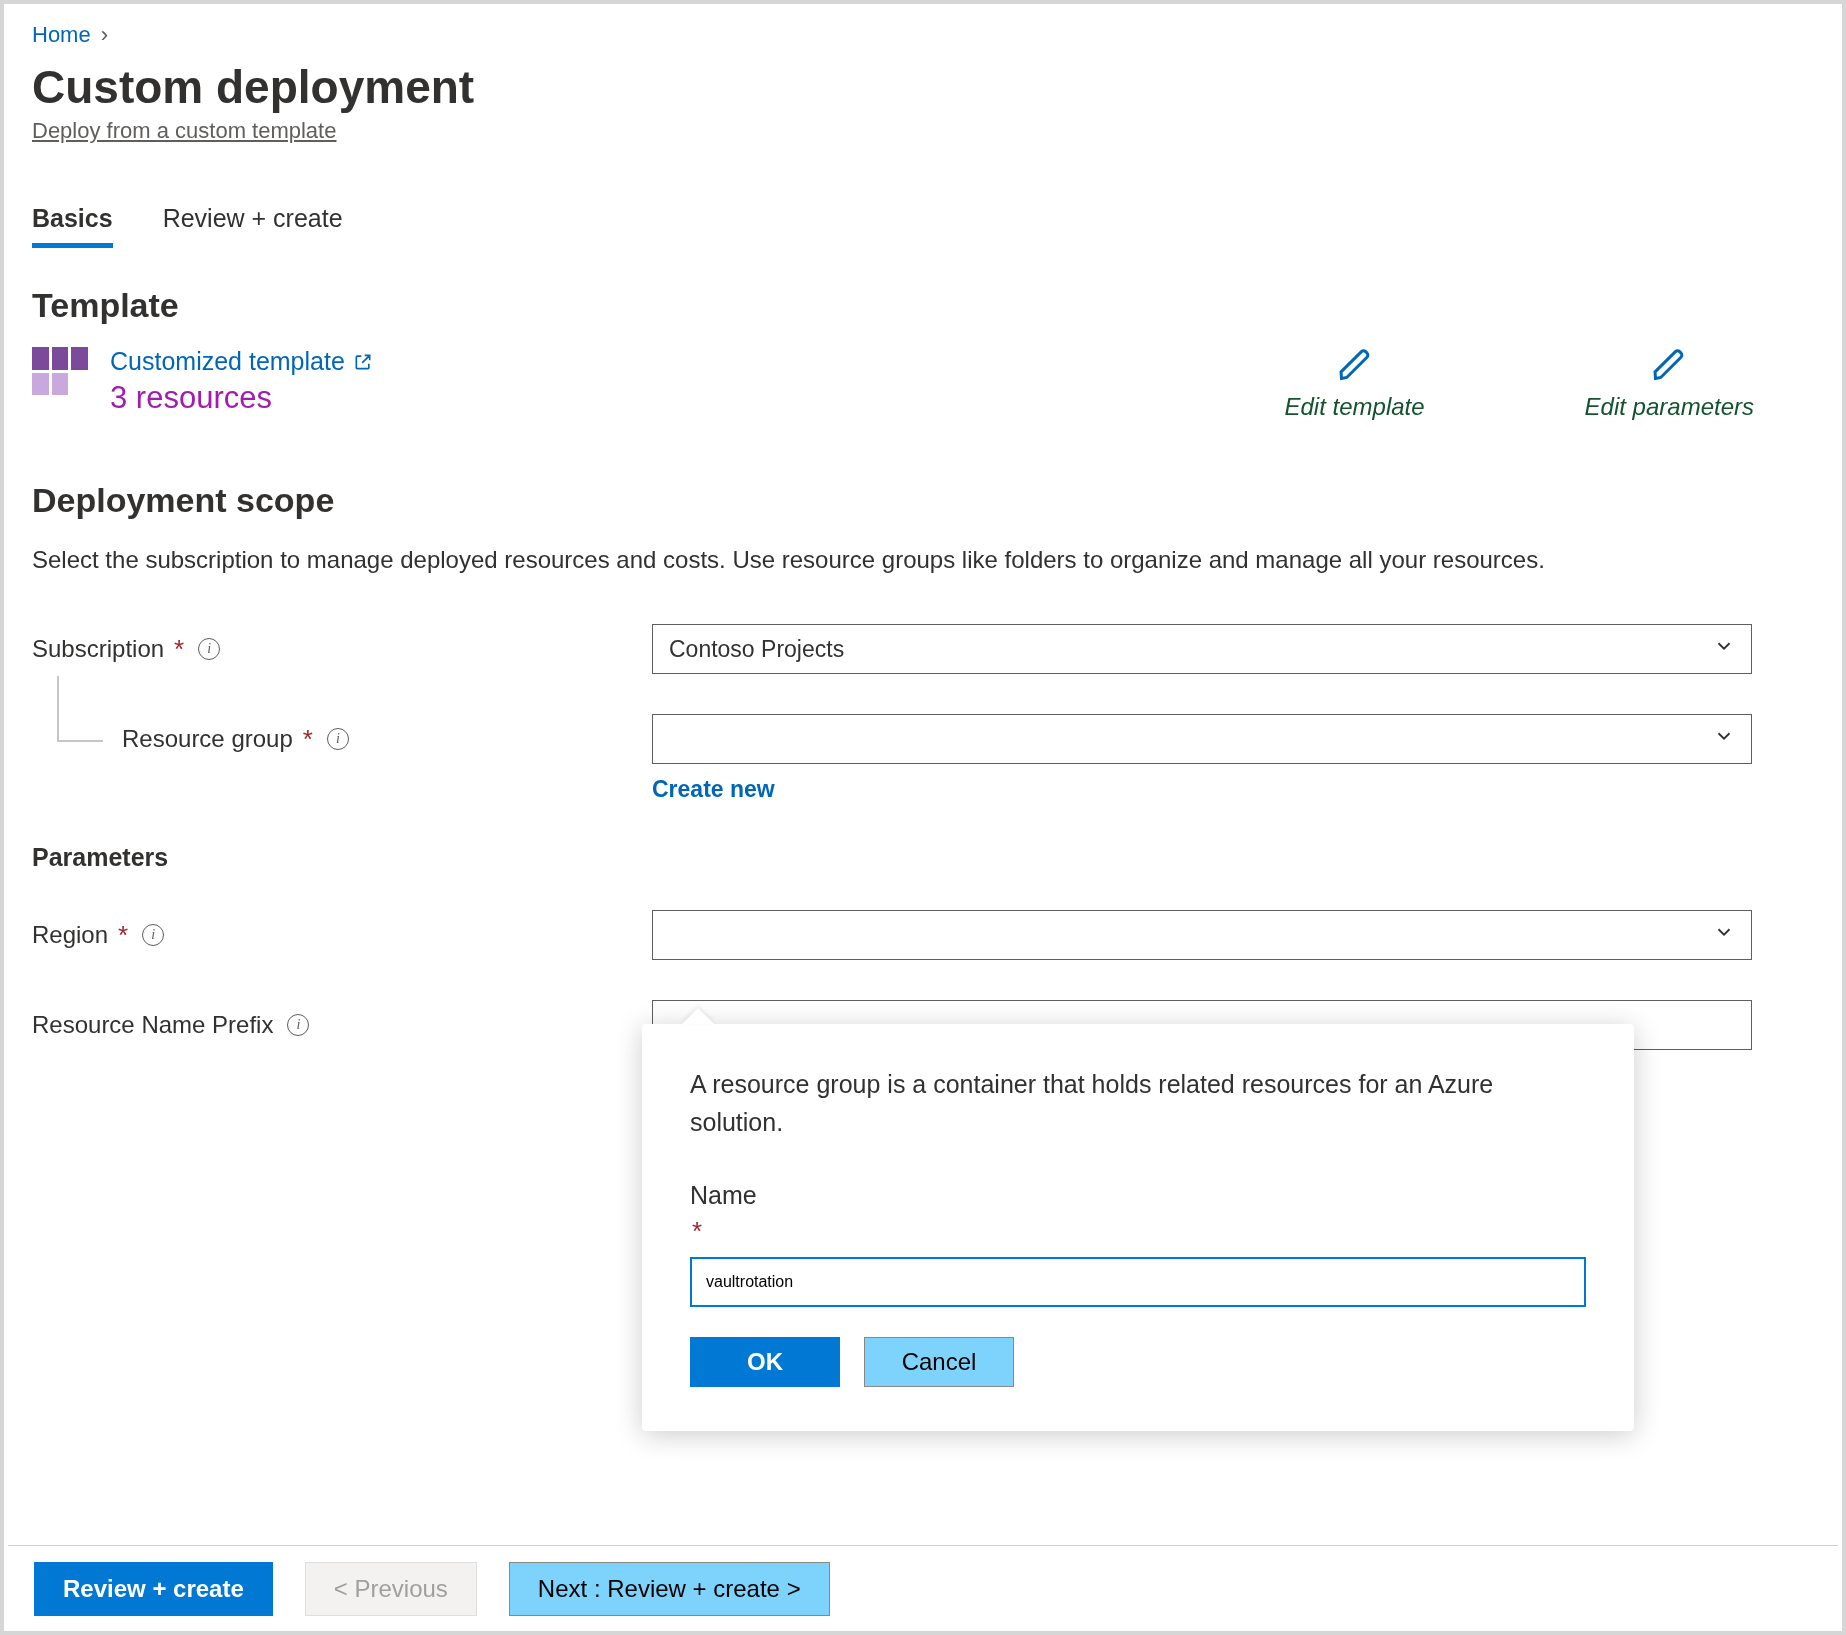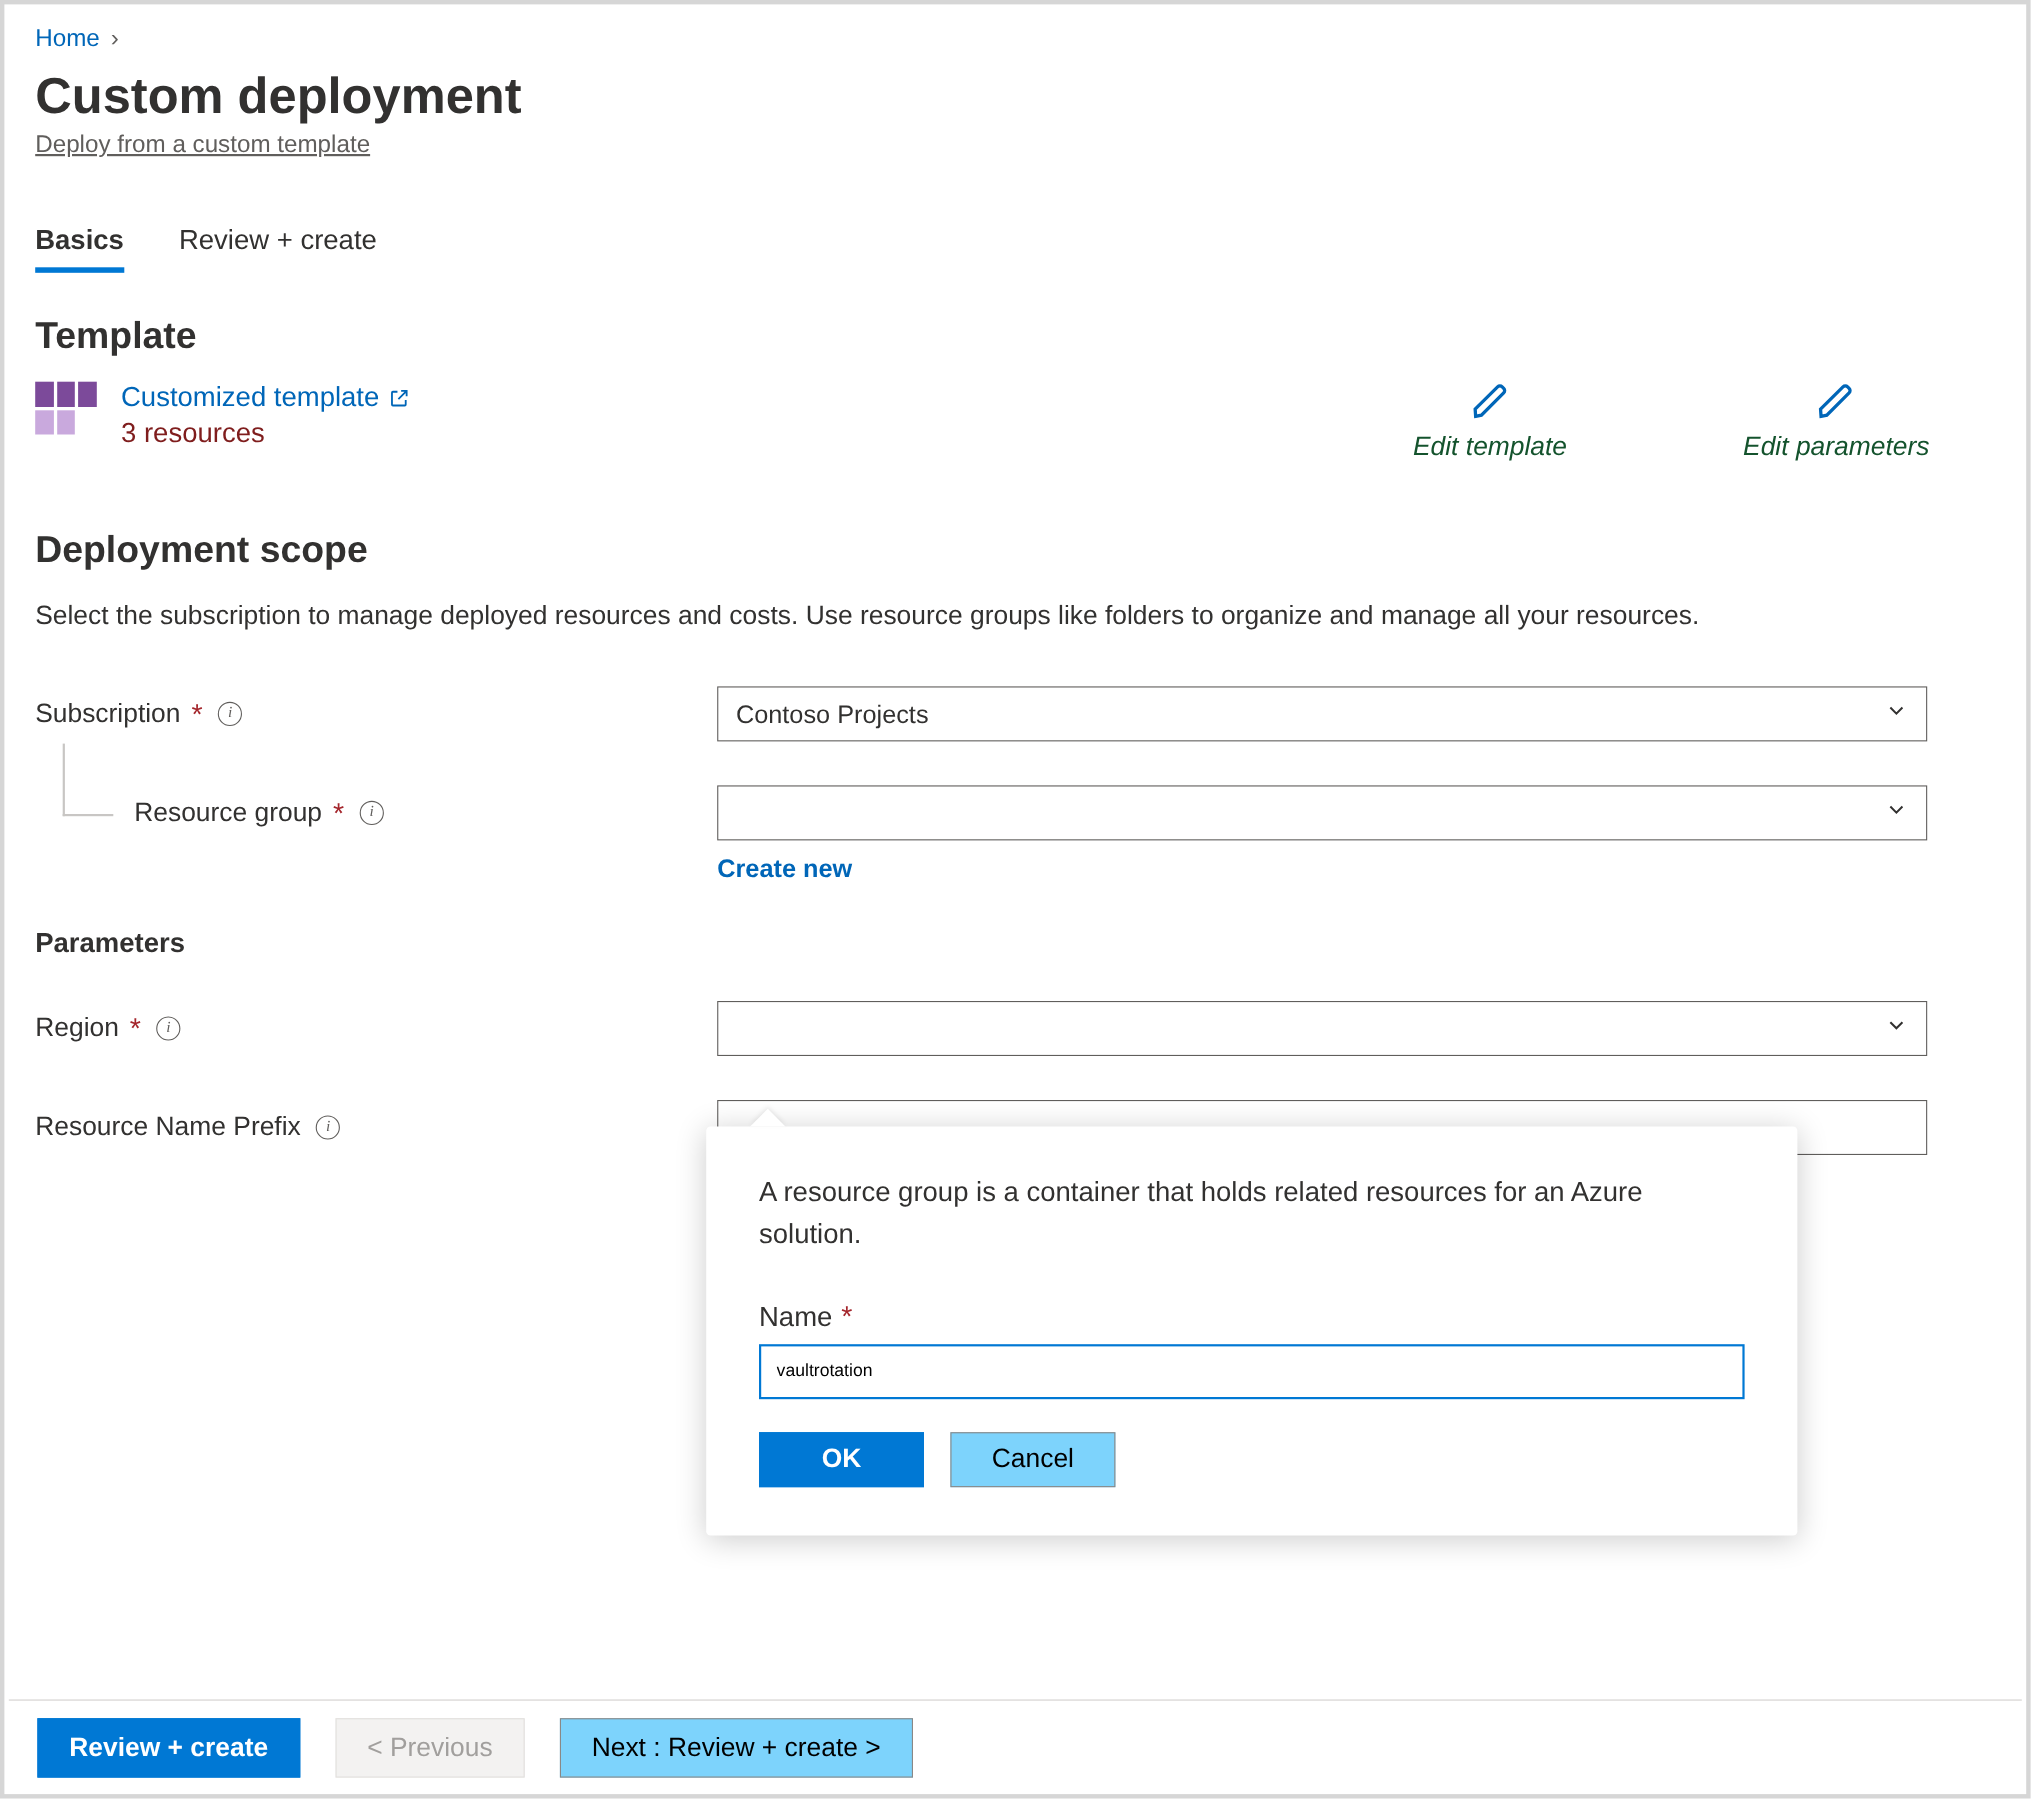--- a/index.html
+++ b/index.html
@@ -75,21 +75,21 @@
   .template-link-col { flex: 0 0 auto; }
   .template-link {
     color: #0066b8;
     font-size: 25px;
     text-decoration: none;
     display: inline-flex;
     align-items: center;
     gap: 8px;
   }
   .template-link svg { width: 20px; height: 20px; }
-  .template-sub { font-size: 25px; color: #7f1d1d; margin-top: 4px; }
+  .template-sub { font-size: 31px; color: #a21caf; margin-top: 4px; }
   .template-actions {
     margin-left: auto;
     display: flex;
     gap: 160px;
     padding-right: 60px;
   }
   .icon-btn {
     display: flex;
     flex-direction: column;
     align-items: center;
@@ -170,21 +170,21 @@
     content:"";
     position:absolute;
     top:-16px; left: 40px;
     width:0; height:0;
     border-left: 16px solid transparent;
     border-right: 16px solid transparent;
     border-bottom: 16px solid #fff;
     filter: drop-shadow(0 -2px 2px rgba(0,0,0,0.08));
   }
   .callout-desc { font-size: 25px; color:#323130; line-height:1.5; margin-bottom: 40px; }
-  .callout-label { font-size: 25px; margin-bottom: 10px; display:flex; align-items:flex-end; gap:6px;}
+  .callout-label { font-size: 25px; margin-bottom: 10px; display:flex; align-items:flex-start; gap:6px;flex-direction:column;}
   .callout-input {
     width: 100%;
     height: 50px;
     border: 2.5px solid #0078d4;
     padding: 0 14px;
     font-size: 16px;
     outline: none;
   }
   .callout-buttons { display:flex; gap: 24px; margin-top: 30px; }
   .btn {

